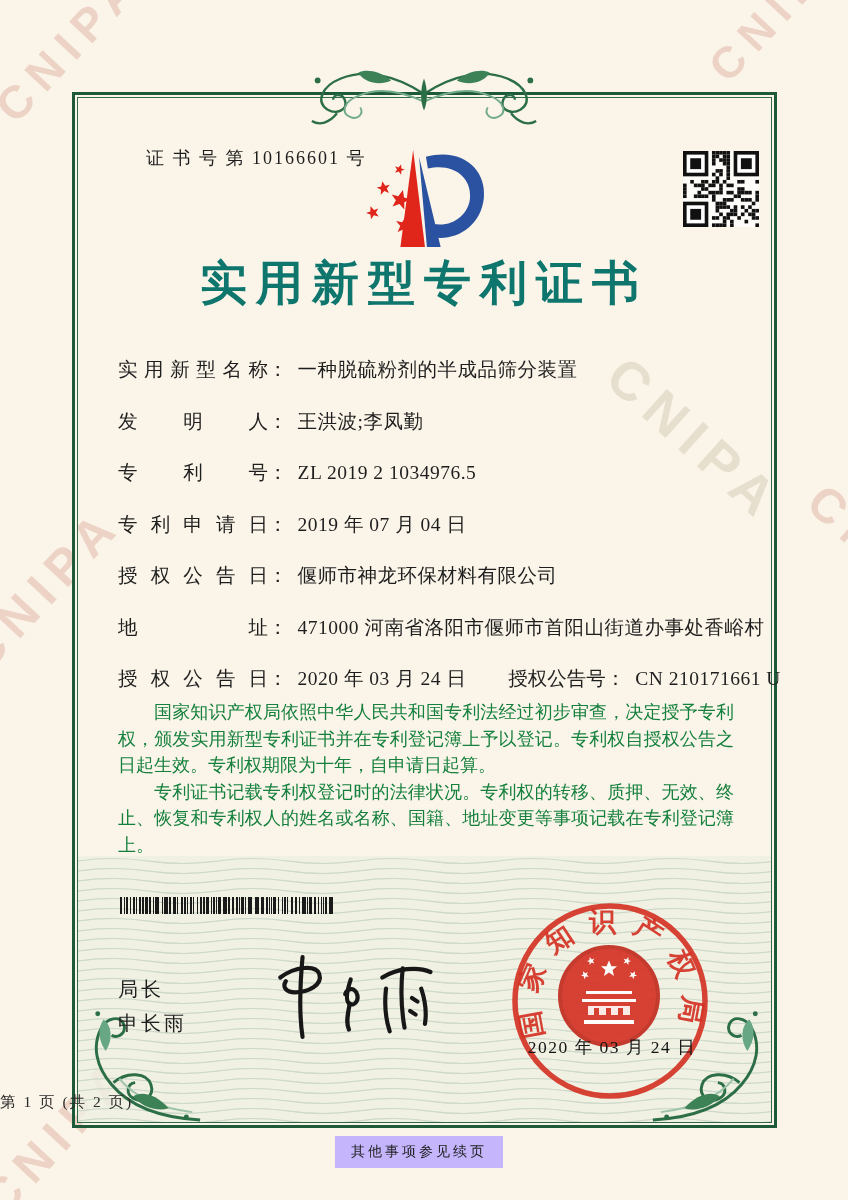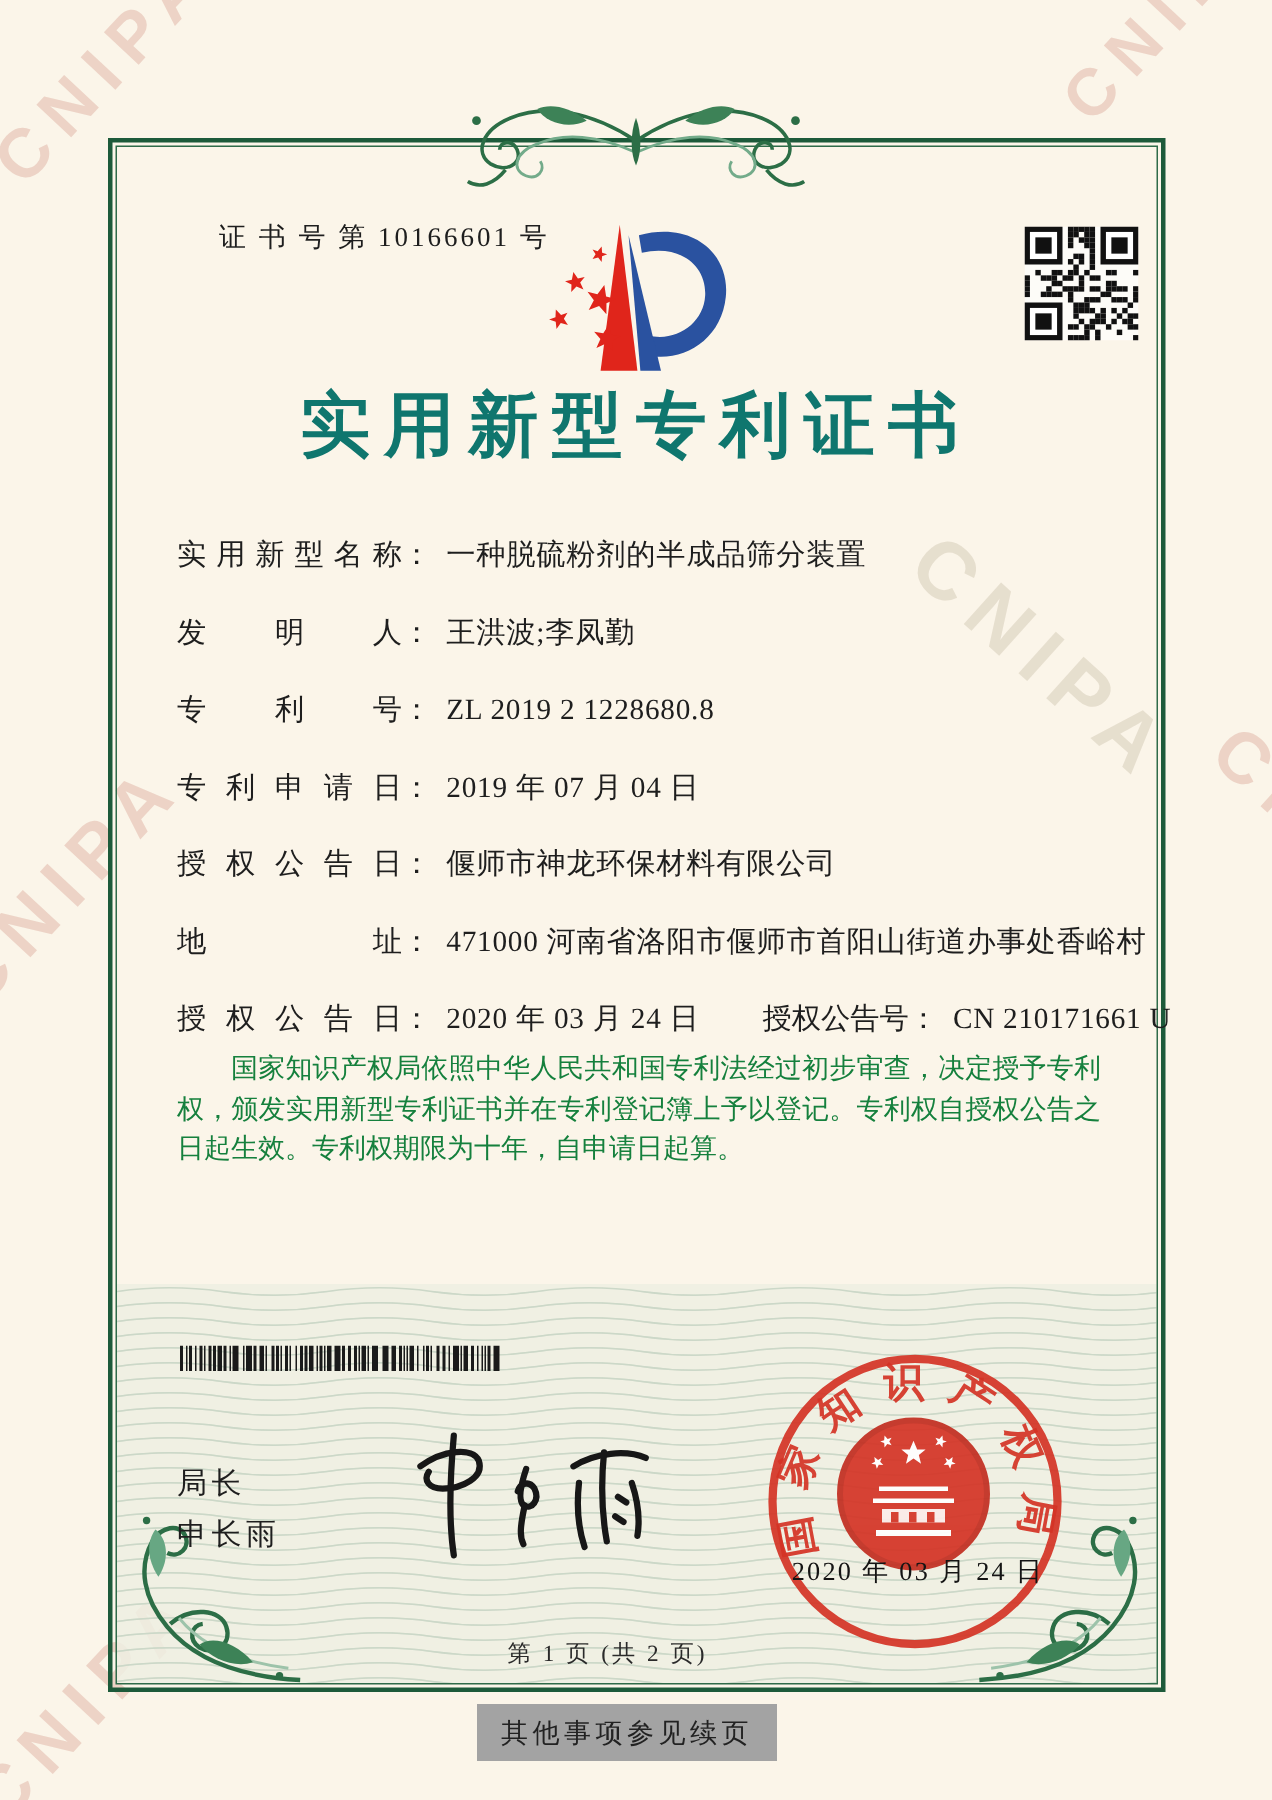--- a/index.html
+++ b/index.html
@@ -35,24 +35,24 @@
   .colon{display:inline-block;margin-right:10px;}
   .fvalue{letter-spacing:.5px;}
   .grant2{margin-left:37px;}
   .paras{position:absolute;left:118px;top:699px;width:616px;
          font-size:18px;line-height:26.5px;text-align:justify;color:#15803d;}
   .paras p{margin:0;text-indent:2em;}
   .barcode{position:absolute;left:120px;top:897px;}
   .officer{position:absolute;left:118px;top:972px;font-size:20px;line-height:34px;letter-spacing:3px;}
   .signature{position:absolute;left:254px;top:946px;}
   .seal{position:absolute;left:508px;top:899px;}
-  .pageinfo{position:absolute;left:0;right:38px;top:1092px;text-align:center;
+  .pageinfo{position:absolute;left:0;right:38px;top:1092px;text-align:left;
             font-size:15.5px;letter-spacing:2px;color:#2a2a2a;}
   .note{position:absolute;top:1136px;left:50%;transform:translateX(-53%);
-        background:#a3a3a3;padding:7px 16px;font-size:18px;letter-spacing:3px;color:#222;}
+        background:#c4b5fd;padding:7px 16px;font-size:14px;letter-spacing:3px;color:#222;}
 </style>
 </head>
 <body>
 
 <div class="sheet">
 
   <div class="wm pink" style="left:-26px;top:18px;font-size:46px;transform:rotate(-47deg);">CNIPA</div>
   <div class="wm pink" style="left:688px;top:-18px;font-size:44px;transform:rotate(-47deg);">CNIPA</div>
   <div class="wm grey" style="left:588px;top:408px;font-size:54px;transform:rotate(42deg);">CNIPA</div>
   <div class="wm pink" style="left:-58px;top:560px;font-size:50px;transform:rotate(-47deg);">CNIPA</div>
@@ -266,41 +266,42 @@
   <div class="title">实用新型专利证书</div>
 
   <div class="fields">
     <div class="frow">
       <span class="flabel">实用新型名称</span><span class="colon">：</span><span class="fvalue">一种脱硫粉剂的半成品筛分装置</span>
     </div>
     <div class="frow">
       <span class="flabel">发明人</span><span class="colon">：</span><span class="fvalue">王洪波;李凤勤</span>
     </div>
     <div class="frow">
-      <span class="flabel">专利号</span><span class="colon">：</span><span class="fvalue">ZL 2019 2 1228680.8</span>
+      <span class="flabel">专利号</span><span class="colon">：</span><span class="fvalue">ZL 2019 2 1034976.5</span>
     </div>
     <div class="frow">
       <span class="flabel">专利申请日</span><span class="colon">：</span><span class="fvalue">2019 年 07 月 04 日</span>
     </div>
     <div class="frow">
       <span class="flabel">授权公告日</span><span class="colon">：</span><span class="fvalue">偃师市神龙环保材料有限公司</span>
     </div>
     <div class="frow">
       <span class="flabel">地址</span><span class="colon">：</span><span class="fvalue">471000 河南省洛阳市偃师市首阳山街道办事处香峪村</span>
     </div>
     <div class="frow">
       <span class="flabel">授权公告日</span><span class="colon">：</span><span class="fvalue">2020 年 03 月 24 日</span>
       <span class="grant2">
         <span>授权公告号</span><span class="colon">：</span><span class="fvalue">CN 210171661 U</span>
       </span>
     </div>
   </div>
 
   <div class="paras">
     <p>国家知识产权局依照中华人民共和国专利法经过初步审查，决定授予专利权，颁发实用新型专利证书并在专利登记簿上予以登记。专利权自授权公告之日起生效。专利权期限为十年，自申请日起算。</p>
+    <p>专利证书记载专利权登记时的法律状况。专利权的转移、质押、无效、终止、恢复和专利权人的姓名或名称、国籍、地址变更等事项记载在专利登记簿上。</p>
   </div>
 
   <svg class="barcode" id="barcode" width="215" height="17">
       <rect x="0" y="0" width="2" height="17" fill="#1a1a1a"></rect>
       <rect x="4" y="0" width="1" height="17" fill="#1a1a1a"></rect>
       <rect x="6" y="0" width="2" height="17" fill="#1a1a1a"></rect>
       <rect x="10" y="0" width="1" height="17" fill="#1a1a1a"></rect>
       <rect x="13" y="0" width="2" height="17" fill="#1a1a1a"></rect>
       <rect x="16" y="0" width="1" height="17" fill="#1a1a1a"></rect>
       <rect x="19" y="0" width="2" height="17" fill="#1a1a1a"></rect>

